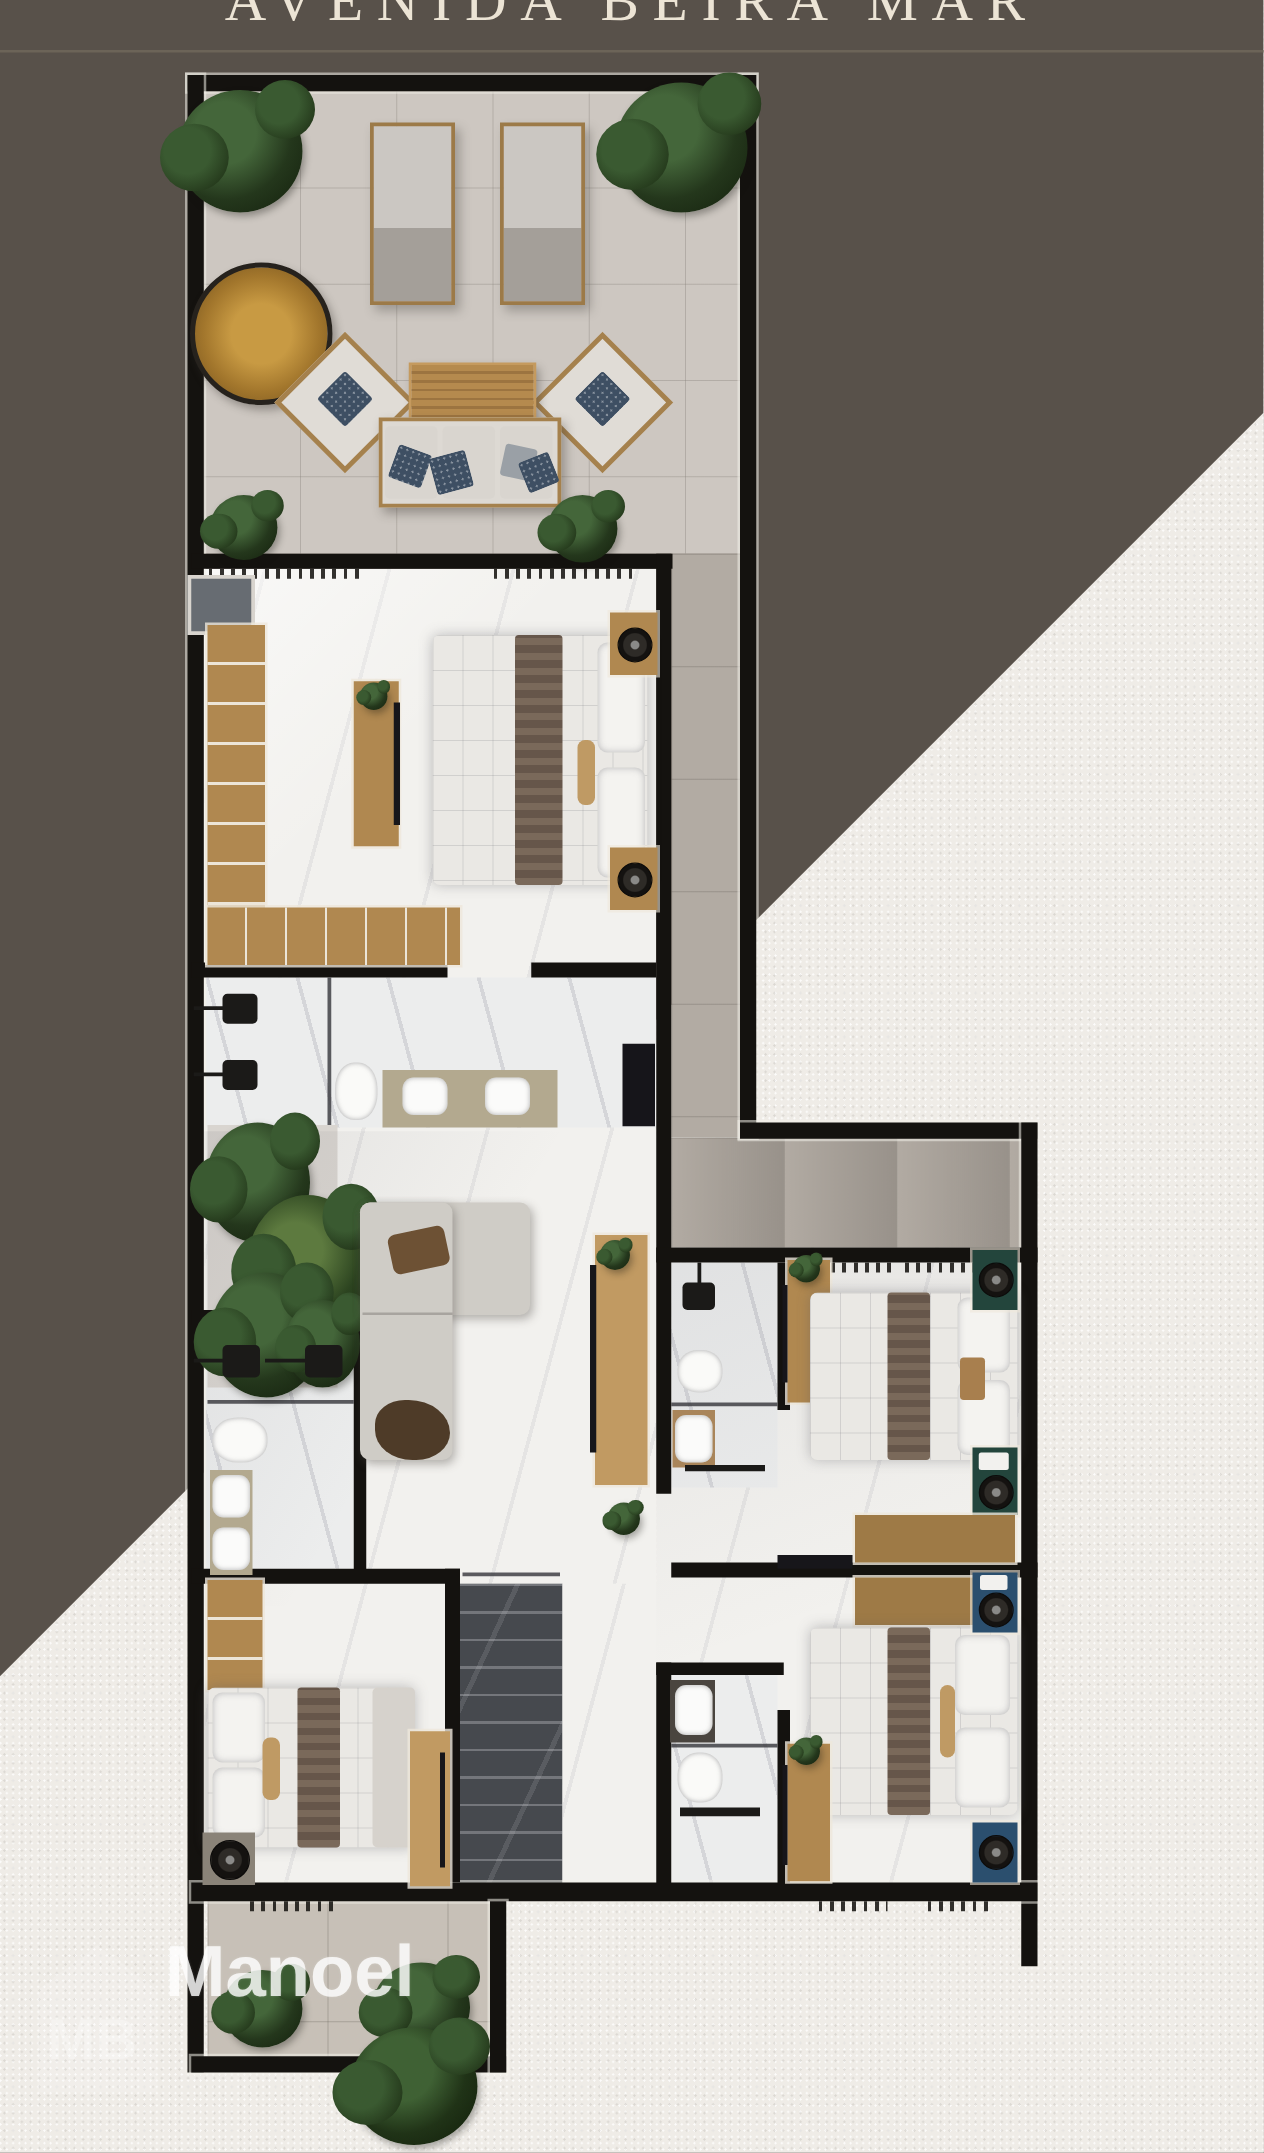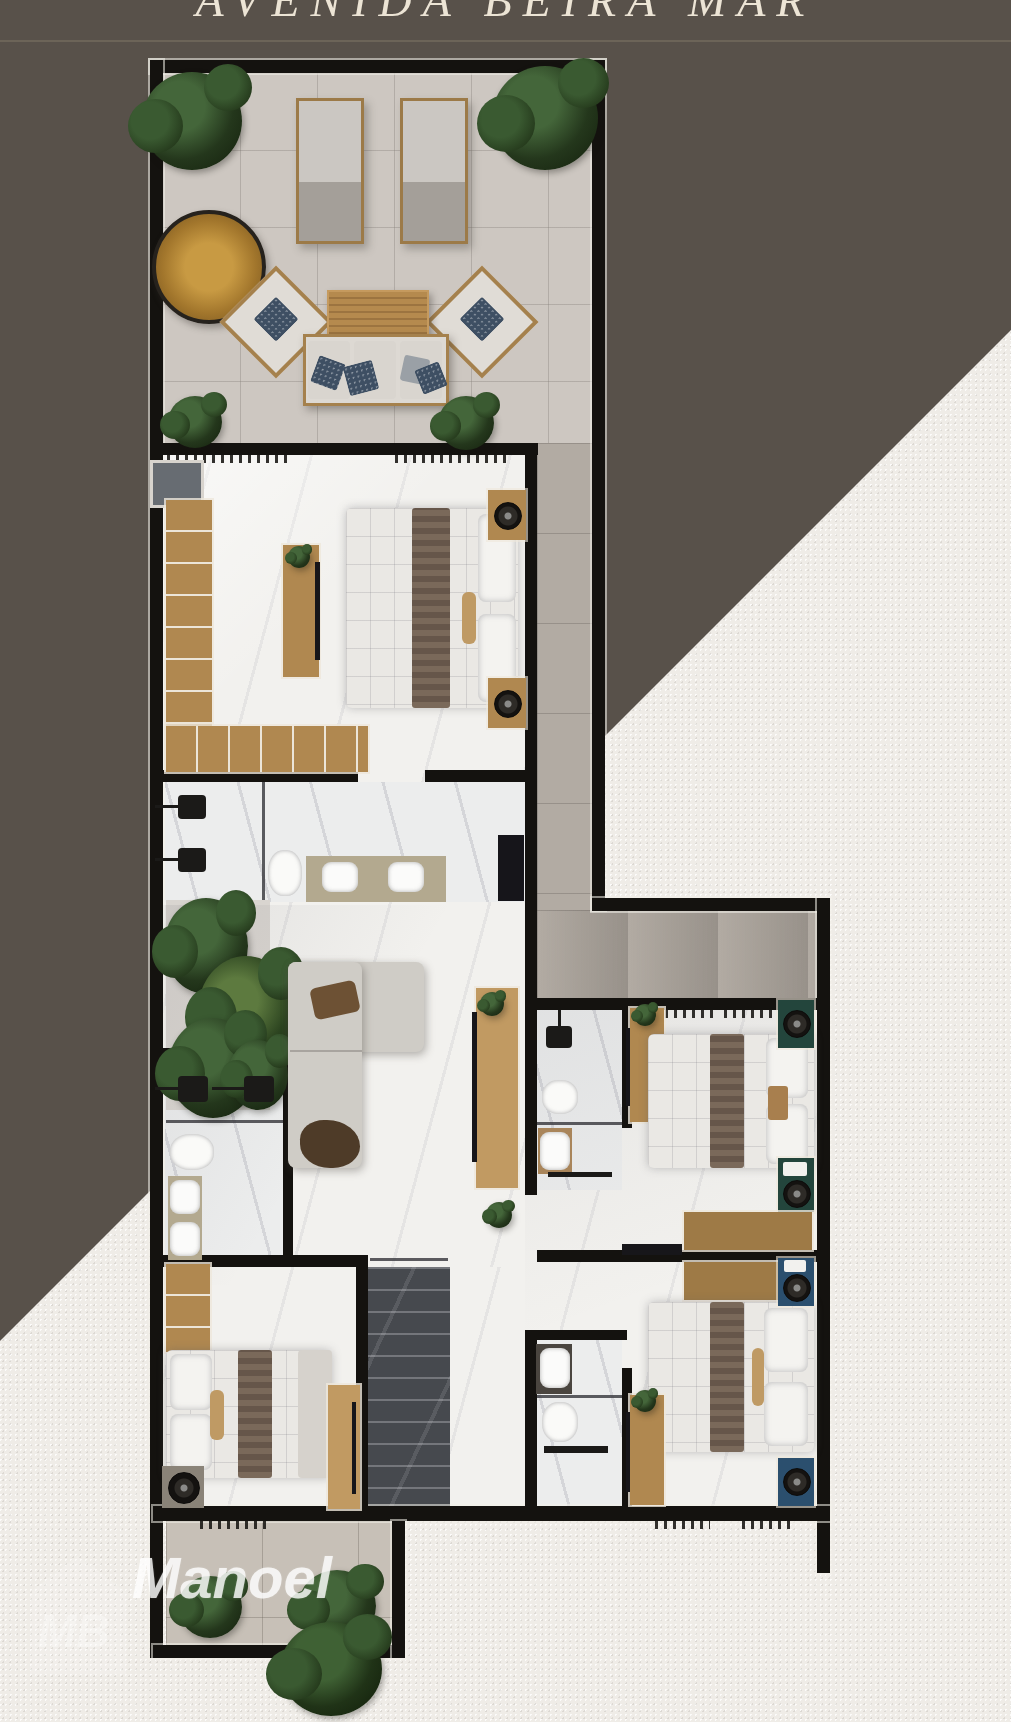--- a/index.html
+++ b/index.html
@@ -1,18 +1,17 @@
 <!DOCTYPE html>
 <html><head>
 <meta charset="utf-8">
 <style>
   html,body{margin:0;padding:0;background:#d8d4cf;}
   #canvas{position:relative;width:1011px;height:1722px;overflow:hidden;
           font-family:"Liberation Sans",sans-serif;
-          font-style:italic;
           --wall:#14120f; --brown:#58514a; --band-line:#6f665a; --title:#ece4d5;
           --terrace:#cdc7c1; --corridor:#b2aba3; --marble:#f2f1ee; --patio:#c7c0b7;
           --wood:#b08850; --wood-dark:#9a7440; --green-ns:#23453c; --blue-ns:#2b4f6e;
           --stairs:#46494e; --logo:#ffffff;}
   .abs{position:absolute;}
   
   .bg-speckle{left:0;top:0;width:1011px;height:1722px;background-color:#efece7;
     background-image:radial-gradient(rgba(120,115,108,.16) 1px,transparent 1px),
                      radial-gradient(rgba(255,255,255,.8) 1px,transparent 1px);
     background-size:7px 7px,5px 5px;background-position:0 0,3px 2px;}

